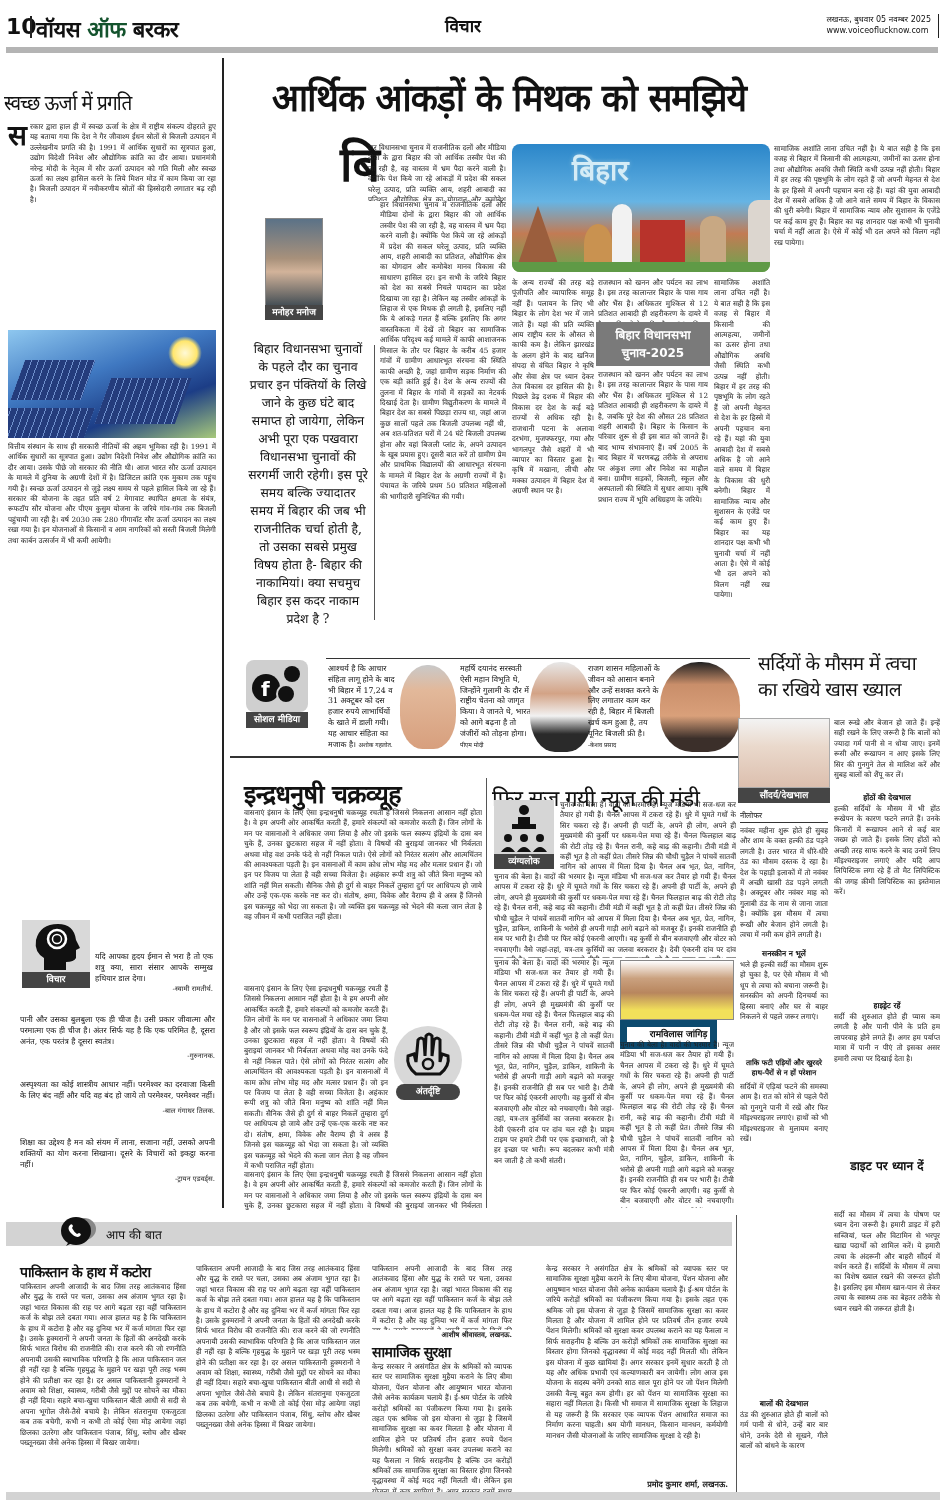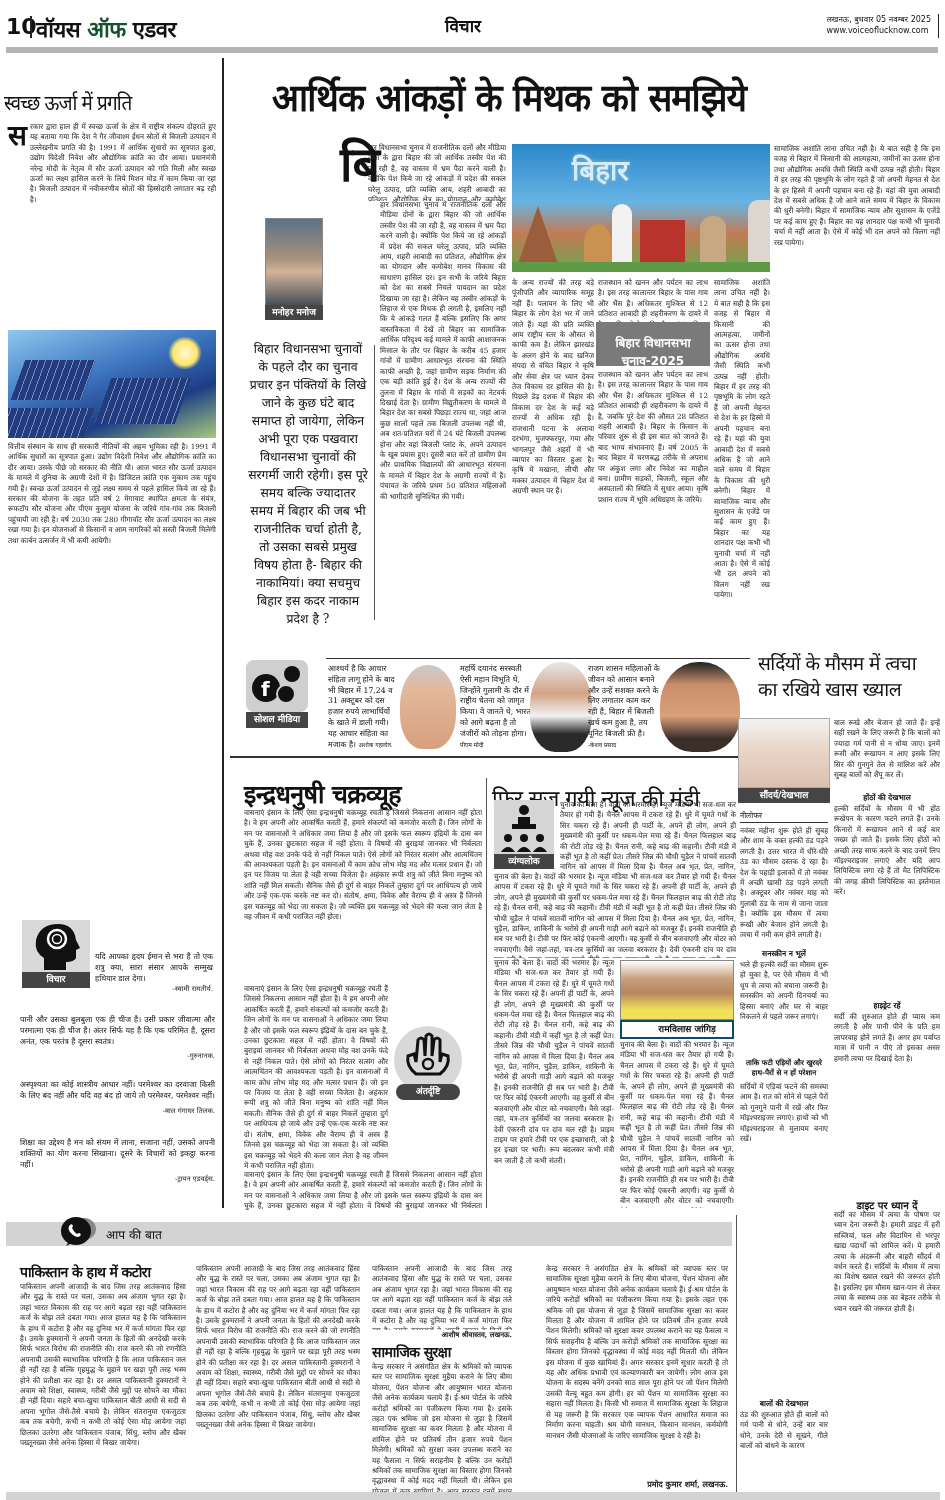--- a/index.html
+++ b/index.html
@@ -20,39 +20,39 @@
   .photo-caption { background: #454545; color: #fff; font-family: "DejaVu Sans", sans-serif; font-weight: bold; font-size: 9px; text-align: center; line-height: 15px; }
   .pull-quote { font-family: "DejaVu Serif", serif; font-size: 12.3px; line-height: 18px; text-align: center; color: #111; }
   .dropcap { font-family: "DejaVu Sans", sans-serif; font-size: 48px; font-weight: bold; line-height: 48px; }
   .bihar-img { background: linear-gradient(180deg,#2b86c9 0%,#66b4e4 45%,#c27b54 70%,#6aa54e 100%); overflow: hidden; }
   .bihar-img .word { font-family: "DejaVu Sans", sans-serif; font-weight: bold; font-size: 28px; color: #d5ecf6; text-shadow: 0 0 4px #7fb7d8; left: 60px; top: 6px; }
   .bihar-img .fort { left: 128px; bottom: 8px; width: 45px; height: 44px; background: #b8332b; }
   .bihar-img .temple { left: 6px; bottom: 8px; width: 40px; height: 58px; background: #9b5e3d; clip-path: polygon(50% 0,100% 100%,0 100%); }
   .bihar-img .stupa { left: 72px; bottom: 8px; width: 28px; height: 40px; background: #c99250; border-radius: 50% 50% 0 0; }
   .bihar-img .statue { left: 100px; bottom: 8px; width: 20px; height: 60px; background: #f2f2f2; border-radius: 10px 10px 2px 2px; }
   .bihar-img .buddha { left: 188px; bottom: 8px; width: 26px; height: 48px; background: #c8a883; border-radius: 12px 12px 3px 3px; }
-  .election-box { background: #7a7a7a; color: #fff; font-family: "DejaVu Sans", sans-serif; font-size: 12px; font-weight: bold; text-align: center; line-height: 18px; padding-top: 12px; }
+  .election-box { background: #7a7a7a; color: #fff; font-family: "DejaVu Sans", sans-serif; font-size: 12px; font-weight: bold; text-align: center; line-height: 18px; padding-top: 4px; }
   .quote-box { font-family: "DejaVu Serif", serif; font-size: 7.8px; line-height: 10.8px; color: #111; }
   .face { border-radius: 48% 48% 40% 40%; }
   .social-icon { background: #cfcfcf; border-radius: 8px; }
   .icon-label { background: #444; color: #fff; font-family: "DejaVu Sans", sans-serif; font-weight: bold; font-size: 9px; text-align: center; line-height: 14px; }
   .headline-md { font-family: "DejaVu Sans", sans-serif; font-weight: bold; letter-spacing: -0.6px; }
   .headline-light { font-family: "DejaVu Sans", sans-serif; letter-spacing: -0.6px; }
   .gray-band { background: #d3d3d3; }
   .byline { font-family: "DejaVu Serif", serif; font-size: 7px; text-align: right; color: #222; }
   .solar { background: linear-gradient(160deg,#8ec7ef 0%,#3f78c1 40%,#1c3d86 70%,#a7c97b 100%); overflow: hidden; }
   .solar .panel { position: absolute; background: repeating-linear-gradient(90deg,#243c7c 0 6px,#6f90cc 6px 7px), #243c7c; transform: skewX(-20deg); }
 </style>
 </head>
 <body>
 
 <div class="abs masthead-num">10</div>
 <div class="abs mast-sep"></div>
 <div class="abs masthead-title">
-  <span>वॉयस </span><span class="aaf">ऑफ</span><span> एडवर</span>
+  <span>वॉयस </span><span class="aaf">ऑफ</span><span> बरकर</span>
 </div>
 <div class="abs section-label">विचार</div>
 <div class="abs dateline">
   <div>लखनऊ, बुधवार 05 नवम्बर 2025</div>
   <div>www.voiceoflucknow.com</div>
 </div>
 <div class="abs" style="right:6px;top:14px;width:1.5px;height:24px;background:#222;"></div>
 <div class="abs top-rule"></div>
 
 <div class="abs vrule" style="left:222px;top:58px;height:1150px;"></div>
@@ -102,21 +102,21 @@
 <div class="abs photo-caption" style="left:265px;top:305px;width:58px;">मनोहर मनोज</div>
 
 <div class="abs pull-quote" style="left:248px;top:340px;width:120px;">बिहार विधानसभा चुनावों के पहले दौर का चुनाव प्रचार इन पंक्तियों के लिखे जाने के कुछ घंटे बाद समाप्त हो जायेगा, लेकिन अभी पूरा एक पखवारा विधानसभा चुनावों की सरगर्मी जारी रहेगी। इस पूरे समय बल्कि ज्यादातर समय में बिहार की जब भी राजनीतिक चर्चा होती है, तो उसका सबसे प्रमुख विषय होता है- बिहार की नाकामियां। क्या सचमुच बिहार इस कदर नाकाम प्रदेश है ?</div>
 <div class="abs vrule" style="left:374px;top:345px;height:275px;width:1px;background:#555;"></div>
 
 <div class="abs dropcap" style="left:340px;top:140px;">बि</div>
 <div class="abs body-text" style="left:368px;top:143px;width:138px;height:58px;">हार विधानसभा चुनाव में राजनीतिक दलों और मीडिया दोनों के द्वारा बिहार की जो आर्थिक तस्वीर पेश की जा रही है, वह वास्तव में भ्रम पैदा करने वाली है। क्योंकि पेश किये जा रहे आंकड़ों में प्रदेश की सकल घरेलू उत्पाद, प्रति व्यक्ति आय, शहरी आबादी का प्रतिशत, औद्योगिक क्षेत्र का योगदान और कमोबेश मानव विकास की साधारण हासिल दर। इन सभी के जरिये बिहार को देश का सबसे निचले पायदान का प्रदेश दिखाया जा रहा है। लेकिन यह तस्वीर आंकड़ों के लिहाज से एक मिथक ही लगती है, इसलिए नहीं कि ये आंकड़े गलत हैं बल्कि इसलिए कि अगर वास्तविकता में देखें तो बिहार का सामाजिक आर्थिक परिदृश्य कई मामले में काफी आशाजनक भी है। क्योंकि उपरोक्त स्टीरियोटाइप आंकड़ों के अलावा बिहार में ऐसे कई और सामाजिक आर्थिक निर्देशांक हैं, जिनके सारे आंकड़े सामने लाये जाएं तो बिहार देश के तमाम प्रदेशों के बीच एक सम्मानित स्थान का भी हकदार बनता है।</div>
 <div class="abs body-text" style="left:380px;top:200px;width:126px;height:146px;">हार विधानसभा चुनाव में राजनीतिक दलों और मीडिया दोनों के द्वारा बिहार की जो आर्थिक तस्वीर पेश की जा रही है, वह वास्तव में भ्रम पैदा करने वाली है। क्योंकि पेश किये जा रहे आंकड़ों में प्रदेश की सकल घरेलू उत्पाद, प्रति व्यक्ति आय, शहरी आबादी का प्रतिशत, औद्योगिक क्षेत्र का योगदान और कमोबेश मानव विकास की साधारण हासिल दर। इन सभी के जरिये बिहार को देश का सबसे निचले पायदान का प्रदेश दिखाया जा रहा है। लेकिन यह तस्वीर आंकड़ों के लिहाज से एक मिथक ही लगती है, इसलिए नहीं कि ये आंकड़े गलत हैं बल्कि इसलिए कि अगर वास्तविकता में देखें तो बिहार का सामाजिक आर्थिक परिदृश्य कई मामले में काफी आशाजनक भी है। क्योंकि उपरोक्त स्टीरियोटाइप आंकड़ों के अलावा बिहार में ऐसे कई और सामाजिक आर्थिक निर्देशांक हैं, जिनके सारे आंकड़े सामने लाये जाएं तो बिहार देश के तमाम प्रदेशों के बीच एक सम्मानित स्थान का भी हकदार बनता है।</div>
 <div class="abs body-text" style="left:380px;top:346px;width:126px;height:284px;">मिसाल के तौर पर बिहार के करीब 45 हजार गांवों में ग्रामीण आधारभूत संरचना की स्थिति काफी अच्छी है, जहां ग्रामीण सड़क निर्माण की एक बड़ी क्रांति हुई है। देश के अन्य राज्यों की तुलना में बिहार के गांवों में सड़कों का नेटवर्क दिखाई देता है। ग्रामीण विद्युतीकरण के मामले में बिहार देश का सबसे पिछड़ा राज्य था, जहां आज कुछ सालों पहले तक बिजली उपलब्ध नहीं थी, अब शत-प्रतिशत घरों में 24 घंटे बिजली उपलब्ध होना और वहां बिजली प्लांट के, अपने उत्पादन के खूब प्रयास हुए। दूसरी बात करें तो ग्रामीण प्रेम और प्राथमिक विद्यालयों की आधारभूत संरचना के मामले में बिहार देश के अग्रणी राज्यों में है। पंचायत के जरिये प्रथम 50 प्रतिशत महिलाओं की भागीदारी सुनिश्चित की गयी।</div>
 
-<div class="abs bihar-img" style="left:512px;top:144px;width:258px;height:128px;">
+<div class="abs bihar-img" style="left:512px;top:144px;width:258px;height:128px;border-radius:8px;">
   <div class="abs word">बिहार</div>
   <div class="abs temple"></div>
   <div class="abs stupa"></div>
   <div class="abs statue"></div>
   <div class="abs fort"></div>
   <div class="abs buddha"></div>
   <div class="abs" style="right:0;bottom:8px;width:22px;height:64px;background:#dcd6cf;border-radius:10px 0 0 0;"></div>
   <div class="abs" style="left:0;bottom:0;width:258px;height:10px;background:#5f9a46;"></div>
 </div>
 
@@ -172,21 +172,21 @@
 <div class="abs" style="left:740px;top:1058px;width:88px;font-size:7.2px;font-weight:bold;text-align:center;line-height:10px;">ताकि फटी एड़ियों और खुरदरे हाथ-पैरों से न हों परेशान</div>
 <div class="abs body-text" style="left:740px;top:1082px;width:88px;height:196px;">सर्दियों में एड़ियां फटने की समस्या आम है। रात को सोने से पहले पैरों को गुनगुने पानी में रखें और फिर मॉइश्चराइजर लगाएं। हाथों को भी मॉइश्चराइजर से मुलायम बनाए रखें।</div>
 <div class="abs" style="left:740px;top:1398px;width:88px;font-size:7.5px;font-weight:bold;text-align:center;">बालों की देखभाल</div>
 <div class="abs body-text" style="left:740px;top:1410px;width:88px;height:82px;">ठंड की शुरुआत होते ही बालों को गर्म पानी से धोने, उन्हें बार बार धोने, उनके देरी से सूखने, गीले बालों को बांधने के कारण</div>
 
 <div class="abs body-text" style="left:834px;top:718px;width:106px;height:72px;">बाल रूखे और बेजान हो जाते हैं। इन्हें सही रखने के लिए जरूरी है कि बालों को ज्यादा गर्म पानी से न धोया जाए। इनमें रूसी और रूखापन न आए इसके लिए सिर की गुनगुने तेल से मालिश करें और सुबह बालों को शैंपू कर लें।</div>
 <div class="abs" style="left:834px;top:792px;width:106px;font-size:7.5px;font-weight:bold;text-align:center;">होंठों की देखभाल</div>
 <div class="abs body-text" style="left:834px;top:804px;width:106px;height:194px;">हल्की सर्दियों के मौसम में भी होंठ रूखेपन के कारण फटने लगते हैं। उनके किनारों में रूखापन आने से कई बार जख्म हो जाते हैं। इसके लिए होंठों को अच्छी तरह साफ करने के बाद उनमें लिप मॉइश्चराइजर लगाएं और यदि आप लिपिस्टिक लगा रहे हैं तो मैट लिपिस्टिक की जगह क्रीमी लिपिस्टिक का इस्तेमाल करें।</div>
 <div class="abs" style="left:834px;top:1000px;width:106px;font-size:7.5px;font-weight:bold;text-align:center;">हाइड्रेट रहें</div>
 <div class="abs body-text" style="left:834px;top:1012px;width:106px;height:186px;">सर्दी की शुरुआत होते ही प्यास कम लगती है और पानी पीने के प्रति हम लापरवाह होने लगते हैं। अगर हम पर्याप्त मात्रा में पानी न पीएं तो इसका असर हमारी त्वचा पर दिखाई देता है।</div>
-<div class="abs" style="left:834px;top:1198px;width:106px;font-size:10px;font-weight:bold;text-align:center;">डाइट पर ध्यान दें</div>
+<div class="abs" style="left:834px;top:1157px;width:106px;font-size:12px;font-weight:bold;text-align:center;">डाइट पर ध्यान दें</div>
 <div class="abs body-text" style="left:834px;top:1210px;width:106px;height:282px;">सर्दी का मौसम में त्वचा के पोषण पर ध्यान देना जरूरी है। हमारी डाइट में हरी सब्जियां, फल और विटामिन से भरपूर खाद्य पदार्थों को शामिल करें। ये हमारी त्वचा के अंदरूनी और बाहरी सौंदर्य में वर्धन करते हैं। सर्दियों के मौसम में त्वचा का विशेष ख्याल रखने की जरूरत होती है। इसलिए इस मौसम खान-पान से लेकर त्वचा के स्वास्थ्य तक का बेहतर तरीके से ध्यान रखने की जरूरत होती है।</div>
 <div class="abs vrule" style="left:736px;top:1215px;height:280px;width:1px;background:#555;"></div>
 
 <div class="abs headline-md" style="left:244px;top:776px;font-size:25px;">इन्द्रधनुषी चक्रव्यूह</div>
 <div class="abs body-text" style="left:244px;top:808px;width:238px;height:176px;">वासनाएं इंसान के लिए ऐसा इन्द्रधनुषी चक्रव्यूह रचती हैं जिससे निकलना आसान नहीं होता है। वे हम अपनी ओर आकर्षित करती हैं, हमारे संकल्पों को कमजोर करती हैं। जिन लोगों के मन पर वासनाओं ने अधिकार जमा लिया है और जो इसके फल स्वरूप इंद्रियों के दास बन चुके हैं, उनका छुटकारा सहज में नहीं होता। वे विषयों की बुराइयां जानकर भी निर्बलता अथवा मोह वश उनके फंदे से नहीं निकल पाते। ऐसे लोगों को निरंतर सत्संग और आत्मचिंतन की आवश्यकता पड़ती है। इन वासनाओं में काम क्रोध लोभ मोह मद और मत्सर प्रधान हैं। जो इन पर विजय पा लेता है वही सच्चा विजेता है। अहंकार रूपी शत्रु को जीते बिना मनुष्य को शांति नहीं मिल सकती। सैनिक जैसे ही दुर्ग से बाहर निकलें तुम्हारा दुर्ग पर आधिपत्य हो जाये और उन्हें एक-एक करके नष्ट कर दो। संतोष, क्षमा, विवेक और वैराग्य ही वे अस्त्र हैं जिनसे इस चक्रव्यूह को भेदा जा सकता है। जो व्यक्ति इस चक्रव्यूह को भेदने की कला जान लेता है वह जीवन में कभी पराजित नहीं होता।</div>
 <div class="abs body-text" style="left:244px;top:984px;width:144px;height:186px;">वासनाएं इंसान के लिए ऐसा इन्द्रधनुषी चक्रव्यूह रचती हैं जिससे निकलना आसान नहीं होता है। वे हम अपनी ओर आकर्षित करती हैं, हमारे संकल्पों को कमजोर करती हैं। जिन लोगों के मन पर वासनाओं ने अधिकार जमा लिया है और जो इसके फल स्वरूप इंद्रियों के दास बन चुके हैं, उनका छुटकारा सहज में नहीं होता। वे विषयों की बुराइयां जानकर भी निर्बलता अथवा मोह वश उनके फंदे से नहीं निकल पाते। ऐसे लोगों को निरंतर सत्संग और आत्मचिंतन की आवश्यकता पड़ती है। इन वासनाओं में काम क्रोध लोभ मोह मद और मत्सर प्रधान हैं। जो इन पर विजय पा लेता है वही सच्चा विजेता है। अहंकार रूपी शत्रु को जीते बिना मनुष्य को शांति नहीं मिल सकती। सैनिक जैसे ही दुर्ग से बाहर निकलें तुम्हारा दुर्ग पर आधिपत्य हो जाये और उन्हें एक-एक करके नष्ट कर दो। संतोष, क्षमा, विवेक और वैराग्य ही वे अस्त्र हैं जिनसे इस चक्रव्यूह को भेदा जा सकता है। जो व्यक्ति इस चक्रव्यूह को भेदने की कला जान लेता है वह जीवन में कभी पराजित नहीं होता।</div>
 <div class="abs" style="left:394px;top:1026px;width:68px;height:68px;border-radius:50%;background:#d8d8d8;">
   <svg width="68" height="68" viewBox="0 0 68 68">
     <path d="M22 48 Q12 40 14 30 L20 28 L22 36 L24 14 Q27 10 30 14 L31 30 L32 10 Q35 6 38 10 L38 30 L40 14 Q43 10 46 14 L46 36 L48 28 L54 30 Q56 40 46 48 Z" fill="none" stroke="#111" stroke-width="3"></path>
     <circle cx="34" cy="38" r="5" fill="none" stroke="#111" stroke-width="2.5"></circle>
@@ -206,21 +206,21 @@
       <circle cx="30" cy="38" r="4" fill="#111"></circle>
       <circle cx="46" cy="38" r="4" fill="#111"></circle>
     <path d="M7 52 Q14 42 21 52 Z M23 52 Q30 42 37 52 Z M39 52 Q46 42 53 52 Z" fill="#111"></path>
   </svg>
 </div>
 <div class="abs icon-label" style="left:494px;top:854px;width:60px;height:15px;">व्यंग्यलोक</div>
 <div class="abs body-text" style="left:560px;top:800px;width:176px;height:70px;">चुनाव की बेला है। वादों की भरमार है। न्यूज मंडिया भी सज-धज कर तैयार हो गयी हैं। चैनल आपस में टकरा रहे हैं। धुरे में घूमते गधों के सिर चकरा रहे हैं। अपनी ही पार्टी के, अपने ही लोग, अपने ही मुख्यमंत्री की कुर्सी पर धकम-पेल मचा रहे हैं। चैनल फिलहाल बाढ़ की रोटी तोड़ रहे हैं। चैनल रानी, कहे बाढ़ की कहानी। टीवी मंडी में कहीं भूत है तो कहीं प्रेत। तीसरे जिन्न की चौथी चुड़ैल ने पांचवें सातवीं नागिन को आपस में मिला दिया है। चैनल अब भूत, प्रेत, नागिन, चुड़ैल, डाकिन, शाकिनी के भरोसे ही अपनी गाड़ी आगे बढ़ाने को मजबूर हैं। इनकी राजनीति ही सब पर भारी है। टीवी पर फिर कोई एंकरनी आएगी। वह कुर्सी से बीन बजवाएगी और वोटर को नचवाएगी। वैसे जहां-तहां, यत्र-तत्र कुर्सियों का जलवा बरकरार है। देवी एंकरनी दांव पर दांव चल रही है। प्राइम टाइम पर हमारे टीवी पर एक इच्छाधारी, जो है हर इच्छा पर भारी। रूप बदलकर कभी मंत्री बन जाती है तो कभी संतरी।</div>
 <div class="abs body-text" style="left:494px;top:872px;width:242px;height:86px;">चुनाव की बेला है। वादों की भरमार है। न्यूज मंडिया भी सज-धज कर तैयार हो गयी हैं। चैनल आपस में टकरा रहे हैं। धुरे में घूमते गधों के सिर चकरा रहे हैं। अपनी ही पार्टी के, अपने ही लोग, अपने ही मुख्यमंत्री की कुर्सी पर धकम-पेल मचा रहे हैं। चैनल फिलहाल बाढ़ की रोटी तोड़ रहे हैं। चैनल रानी, कहे बाढ़ की कहानी। टीवी मंडी में कहीं भूत है तो कहीं प्रेत। तीसरे जिन्न की चौथी चुड़ैल ने पांचवें सातवीं नागिन को आपस में मिला दिया है। चैनल अब भूत, प्रेत, नागिन, चुड़ैल, डाकिन, शाकिनी के भरोसे ही अपनी गाड़ी आगे बढ़ाने को मजबूर हैं। इनकी राजनीति ही सब पर भारी है। टीवी पर फिर कोई एंकरनी आएगी। वह कुर्सी से बीन बजवाएगी और वोटर को नचवाएगी। वैसे जहां-तहां, यत्र-तत्र कुर्सियों का जलवा बरकरार है। देवी एंकरनी दांव पर दांव चल रही है। प्राइम टाइम पर हमारे टीवी पर एक इच्छाधारी, जो है हर इच्छा पर भारी। रूप बदलकर कभी मंत्री बन जाती है तो कभी संतरी।</div>
 <div class="abs body-text" style="left:494px;top:958px;width:120px;height:250px;">चुनाव की बेला है। वादों की भरमार है। न्यूज मंडिया भी सज-धज कर तैयार हो गयी हैं। चैनल आपस में टकरा रहे हैं। धुरे में घूमते गधों के सिर चकरा रहे हैं। अपनी ही पार्टी के, अपने ही लोग, अपने ही मुख्यमंत्री की कुर्सी पर धकम-पेल मचा रहे हैं। चैनल फिलहाल बाढ़ की रोटी तोड़ रहे हैं। चैनल रानी, कहे बाढ़ की कहानी। टीवी मंडी में कहीं भूत है तो कहीं प्रेत। तीसरे जिन्न की चौथी चुड़ैल ने पांचवें सातवीं नागिन को आपस में मिला दिया है। चैनल अब भूत, प्रेत, नागिन, चुड़ैल, डाकिन, शाकिनी के भरोसे ही अपनी गाड़ी आगे बढ़ाने को मजबूर हैं। इनकी राजनीति ही सब पर भारी है। टीवी पर फिर कोई एंकरनी आएगी। वह कुर्सी से बीन बजवाएगी और वोटर को नचवाएगी। वैसे जहां-तहां, यत्र-तत्र कुर्सियों का जलवा बरकरार है। देवी एंकरनी दांव पर दांव चल रही है। प्राइम टाइम पर हमारे टीवी पर एक इच्छाधारी, जो है हर इच्छा पर भारी। रूप बदलकर कभी मंत्री बन जाती है तो कभी संतरी।</div>
 <div class="abs photo" style="left:620px;top:960px;width:114px;height:60px;background:linear-gradient(180deg,#fff 0%,#caa17f 30%,#b8865e 55%,#f2e05a 85%);"></div>
-<div class="abs photo-caption" style="left:620px;top:1020px;width:114px;background:#fff;color:#111;border:2px solid #0c4a6e;font-size:9px;padding-left:20px;">रामविलास जांगिड़</div>
+<div class="abs photo-caption" style="left:620px;top:1020px;width:97px;background:#fff;color:#111;border:7px solid #0c4a6e;font-size:9px;padding-left:20px;">रामविलास जांगिड़</div>
 <div class="abs body-text" style="left:620px;top:1040px;width:114px;height:168px;">चुनाव की बेला है। वादों की भरमार है। न्यूज मंडिया भी सज-धज कर तैयार हो गयी हैं। चैनल आपस में टकरा रहे हैं। धुरे में घूमते गधों के सिर चकरा रहे हैं। अपनी ही पार्टी के, अपने ही लोग, अपने ही मुख्यमंत्री की कुर्सी पर धकम-पेल मचा रहे हैं। चैनल फिलहाल बाढ़ की रोटी तोड़ रहे हैं। चैनल रानी, कहे बाढ़ की कहानी। टीवी मंडी में कहीं भूत है तो कहीं प्रेत। तीसरे जिन्न की चौथी चुड़ैल ने पांचवें सातवीं नागिन को आपस में मिला दिया है। चैनल अब भूत, प्रेत, नागिन, चुड़ैल, डाकिन, शाकिनी के भरोसे ही अपनी गाड़ी आगे बढ़ाने को मजबूर हैं। इनकी राजनीति ही सब पर भारी है। टीवी पर फिर कोई एंकरनी आएगी। वह कुर्सी से बीन बजवाएगी और वोटर को नचवाएगी। वैसे जहां-तहां, यत्र-तत्र कुर्सियों का जलवा बरकरार है। देवी एंकरनी दांव पर दांव चल रही है। प्राइम टाइम पर हमारे टीवी पर एक इच्छाधारी, जो है हर इच्छा पर भारी। रूप बदलकर कभी मंत्री बन जाती है तो कभी संतरी।</div>
 
 <div class="abs gray-band" style="left:6px;top:1222px;width:726px;height:24px;"></div>
 <div class="abs" style="left:58px;top:1214px;width:40px;height:36px;">
   <svg width="40" height="36" viewBox="0 0 40 36">
     <ellipse cx="26" cy="15" rx="12" ry="11" fill="#888"></ellipse>
     <ellipse cx="18" cy="17" rx="15" ry="14" fill="#111"></ellipse>
     <path d="M8 32 L12 26 L16 28 Z" fill="#111"></path>
     <path d="M12 11 Q14 9 15 12 L14 14 Q16 18 19 20 L21 19 Q24 20 22 22 Q18 25 12 18 Q9 14 12 11 Z" fill="#fff"></path>
   </svg>

